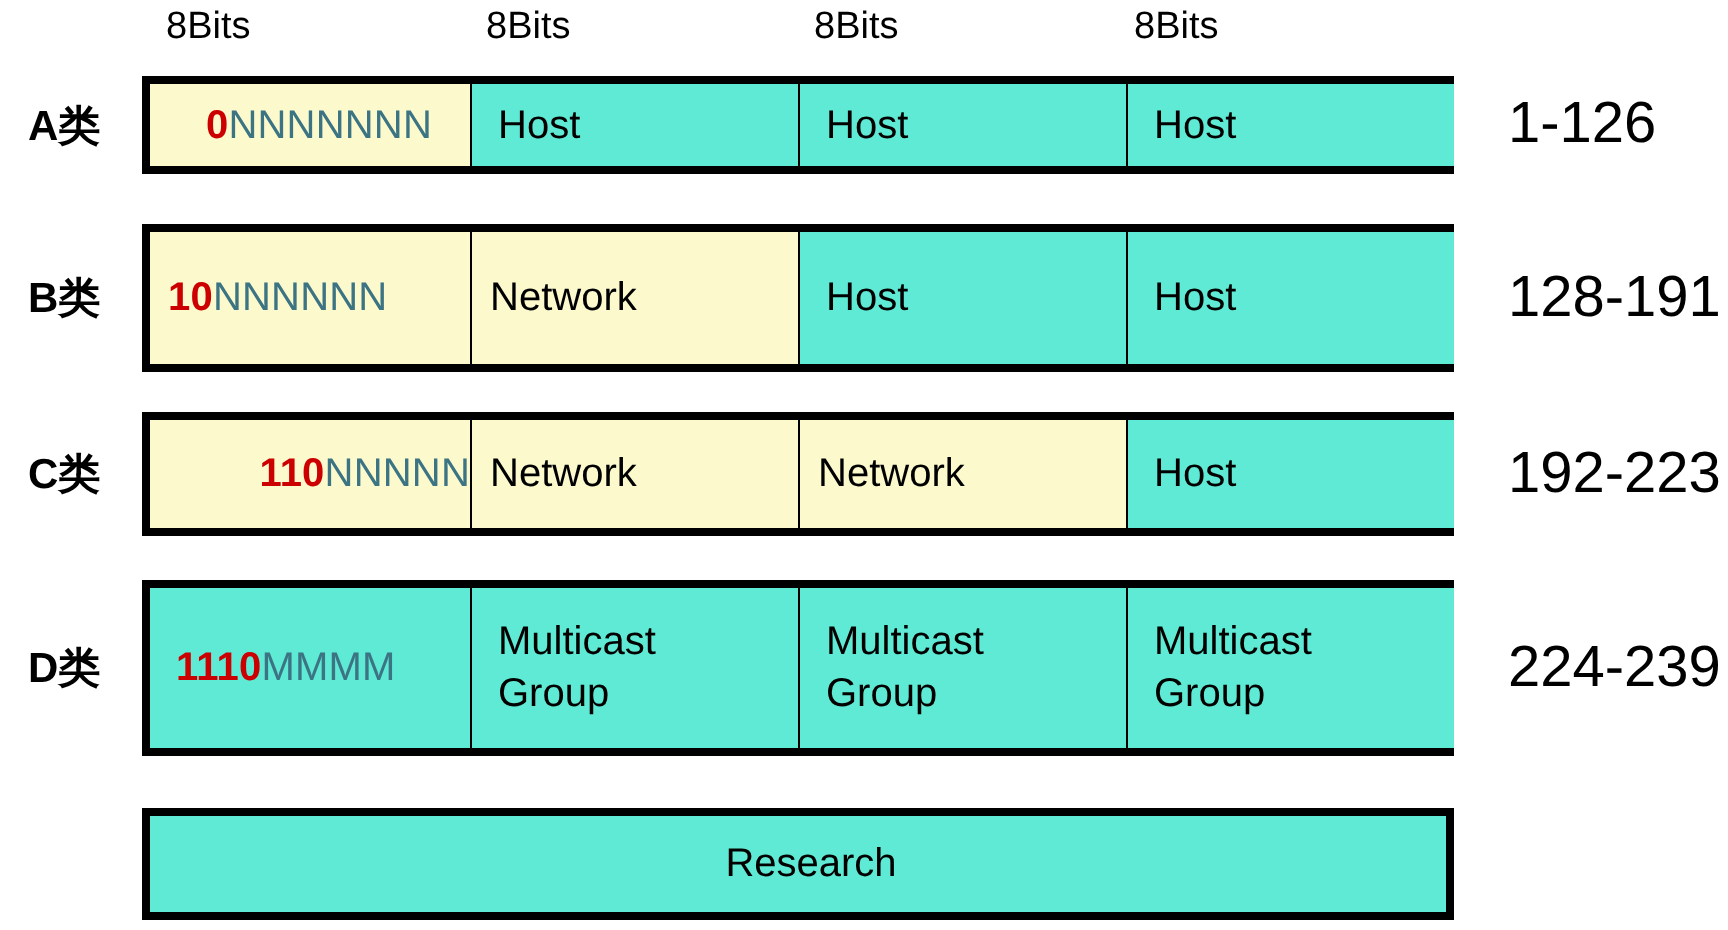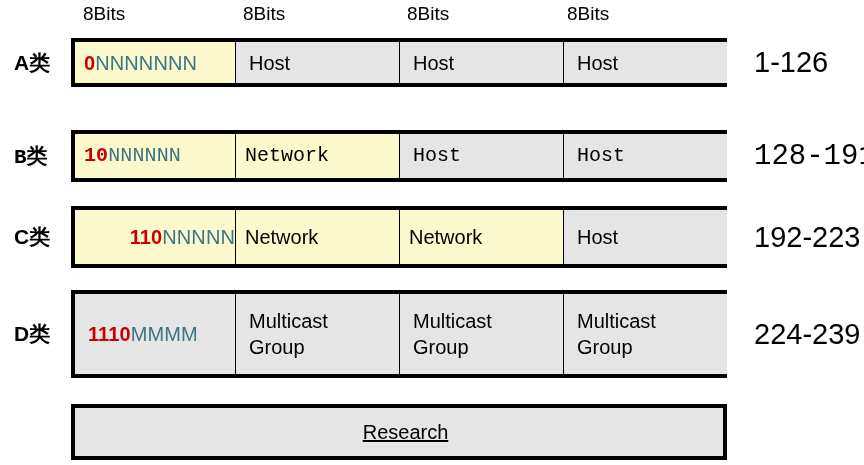--- a/index.html
+++ b/index.html
@@ -95,21 +95,21 @@
     padding-left: 9px;
     font-size: 20px;
     line-height: 26px;
     color: #000;
     overflow: hidden;
   }
   .cell:last-child { border-right: none; }
   .cell.center { align-items: center; padding-left: 0; }
 
   .cell.yellow { background: #FCFACD; }
-  .cell.blue   { background: #e5e5e5; padding-left: 13px; }
+  .cell.blue   { background: #5eead4; padding-left: 13px; }
 
   
   .bits-text {
     font-size: 20px;
     line-height: 26px;
     white-space: nowrap;
     letter-spacing: 0.1px;
   }
   .bits-prefix {
     color: #CC0000;
@@ -129,36 +129,36 @@
       <div class="bits-label" style="left: 83px;">8Bits</div>
       <div class="bits-label" style="left: 243px;">8Bits</div>
       <div class="bits-label" style="left: 407px;">8Bits</div>
       <div class="bits-label" style="left: 567px;">8Bits</div>
     </div>
 
   <div id="rows-container">
       <div class="class-row" style="top: 38px; height: 49px;">
         <div class="class-label">A类</div>
         <div class="bitbox" style="left: 71px; width: 656px;">
-          <div class="cell yellow" style="flex: 0 0 161px;">
+          <div class="cell yellow" style="flex: 0 0 161px; align-items: center;">
             <div class="bits-text"><span class="bits-prefix">0</span><span class="bits-suffix">NNNNNNN</span></div>
           </div>
           <div class="cell blue" style="flex: 0 0 164px;">
             <div class="cellline">Host</div>
           </div>
           <div class="cell blue" style="flex: 0 0 164px;">
             <div class="cellline">Host</div>
           </div>
           <div class="cell blue" style="flex: 0 0 163px;">
             <div class="cellline">Host</div>
           </div>
         </div>
         <div class="range-label">1-126</div>
       </div>
-      <div class="class-row" style="top: 130px; height: 52px; font-family: Liberation Mono, monospace;">
+      <div class="class-row" style="top: 112px; height: 74px;">
         <div class="class-label">B类</div>
         <div class="bitbox" style="left: 71px; width: 656px;">
           <div class="cell yellow" style="flex: 0 0 161px;">
             <div class="bits-text"><span class="bits-prefix">10</span><span class="bits-suffix">NNNNNN</span></div>
           </div>
           <div class="cell yellow" style="flex: 0 0 164px;">
             <div class="cellline">Network</div>
           </div>
           <div class="cell blue" style="flex: 0 0 164px;">
             <div class="cellline">Host</div>
@@ -203,20 +203,20 @@
           </div>
           <div class="cell blue" style="flex: 0 0 163px;">
             <div class="cellline">Multicast</div>
             <div class="cellline">Group</div>
           </div>
         </div>
         <div class="range-label">224-239</div>
       </div>
       <div class="class-row" style="top: 404px; height: 56px;">
         <div class="bitbox" style="left: 71px; width: 656px;">
-          <div class="cell blue center" style="flex: 1 1 100%; text-decoration: underline;">
+          <div class="cell blue center" style="flex: 1 1 100%;">
             <div class="cellline">Research</div>
           </div>
         </div>
       </div>
     </div>
 
 </div>
 
 </body></html>

